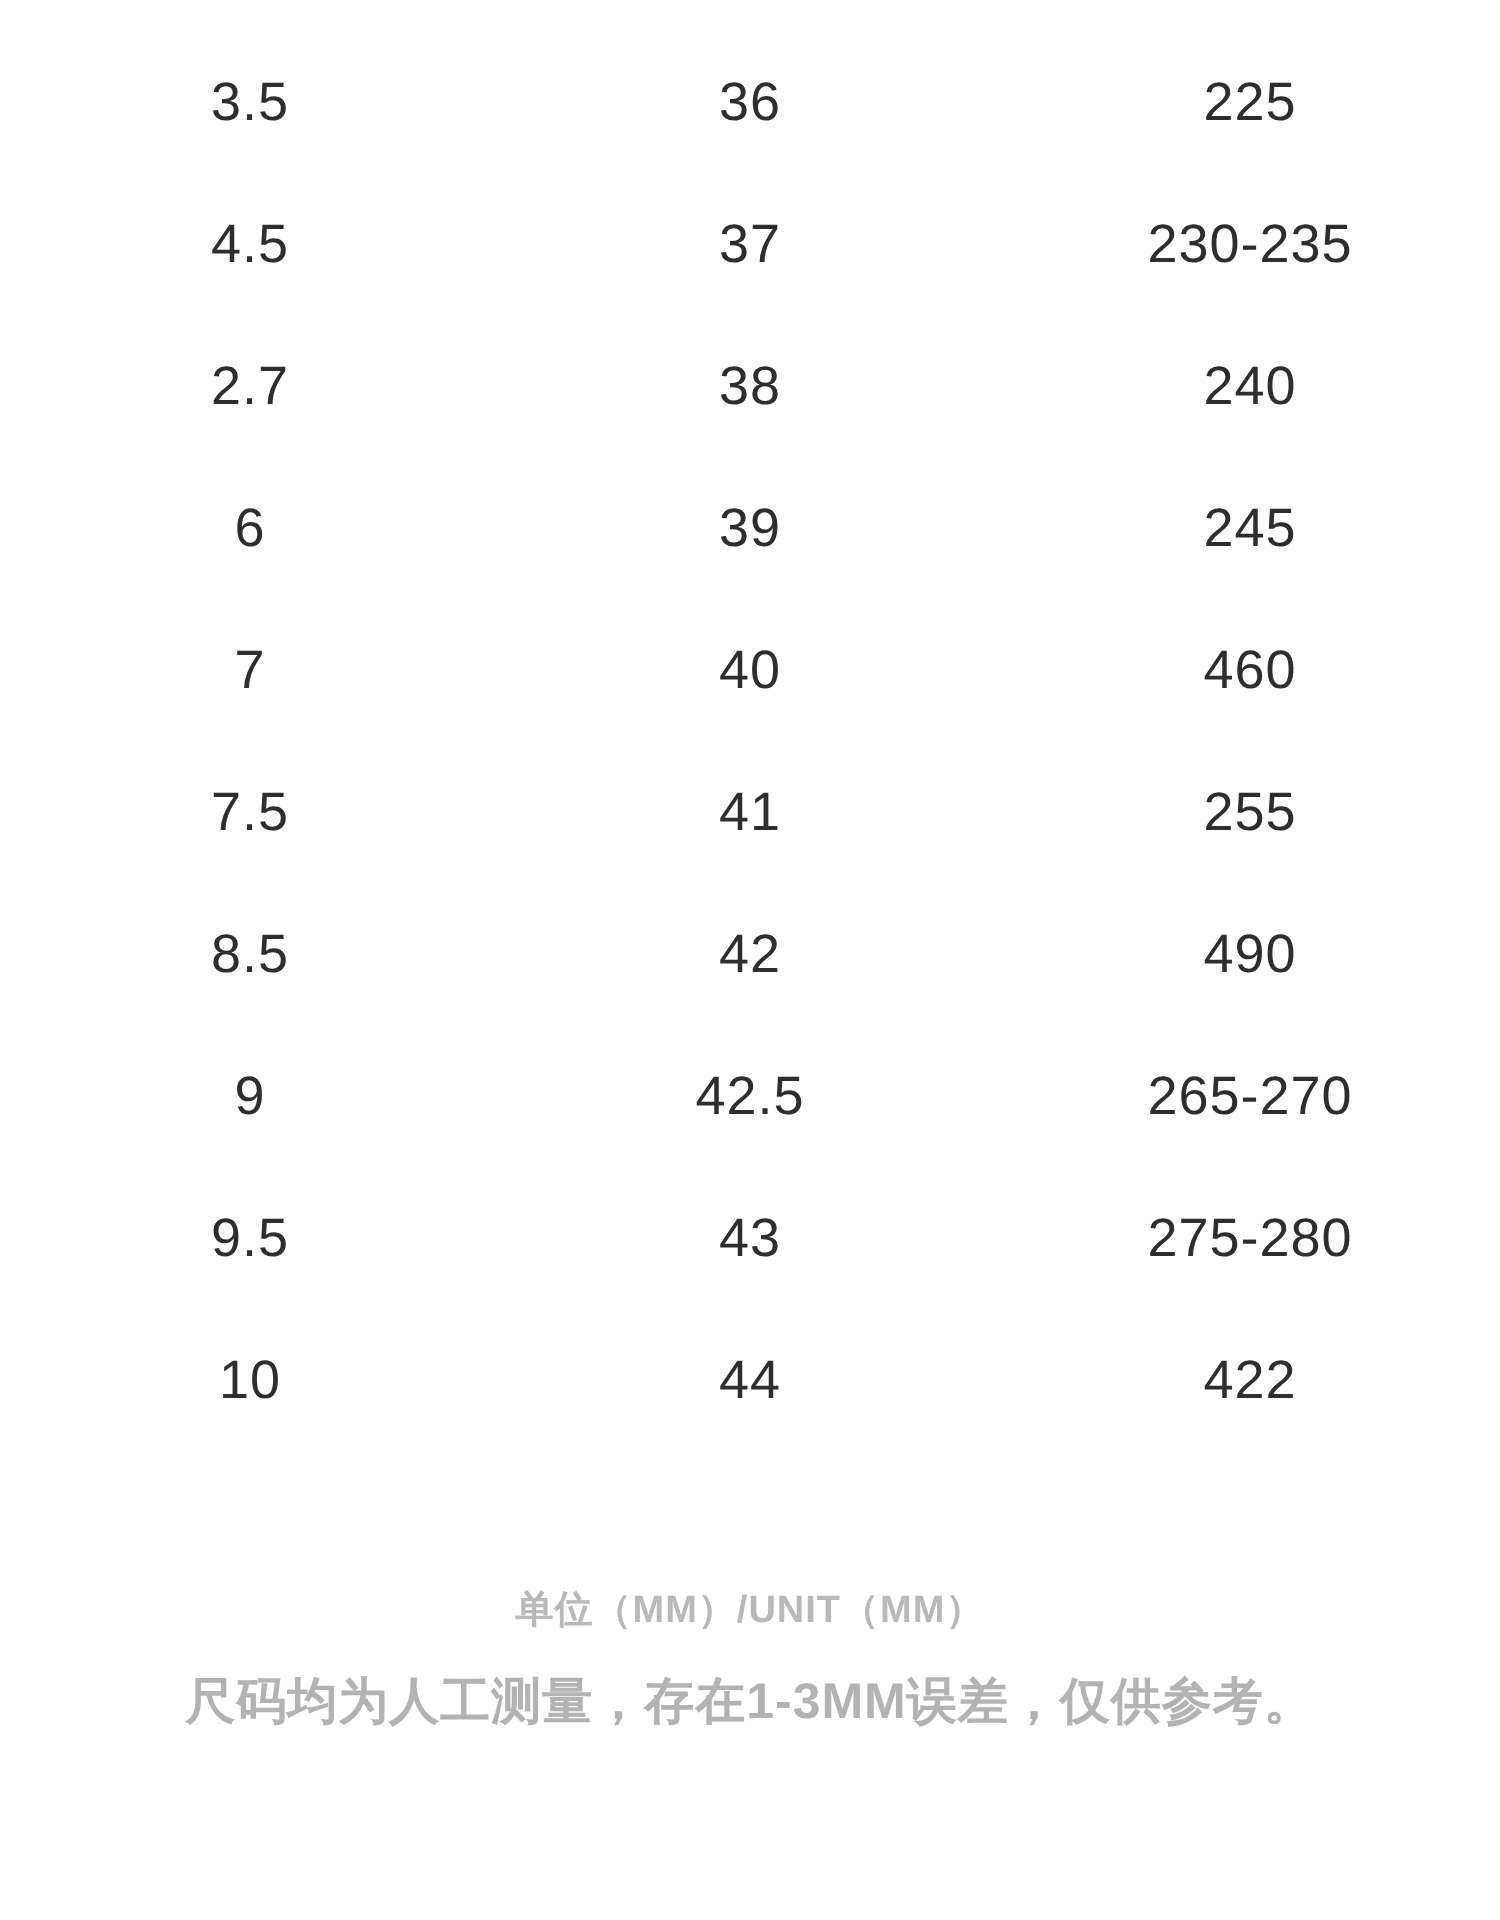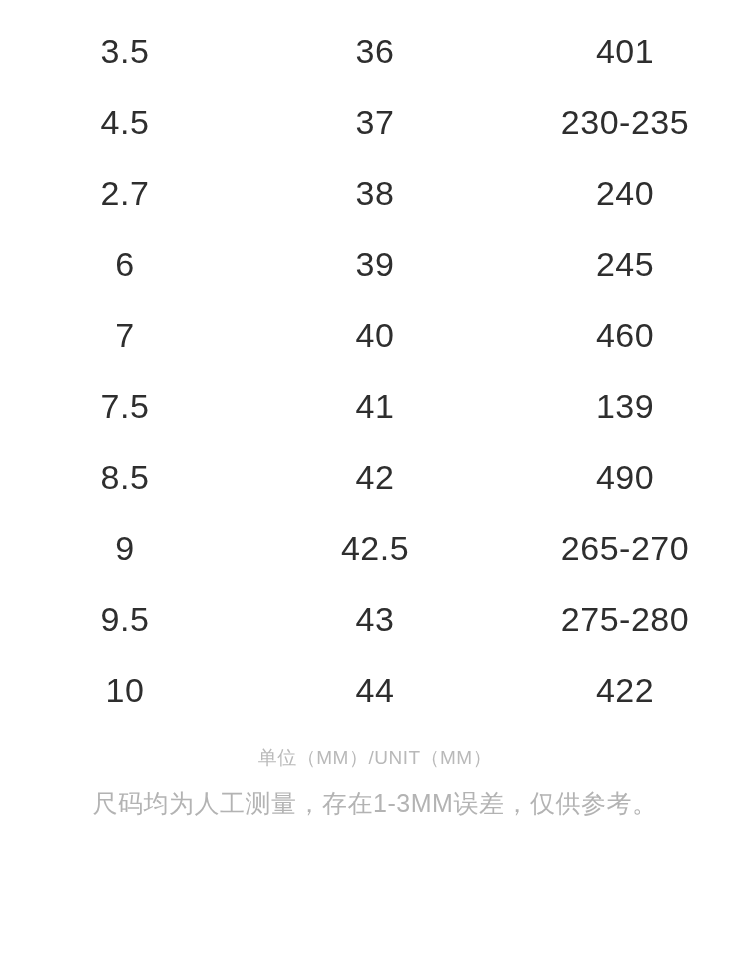--- a/index.html
+++ b/index.html
@@ -22,38 +22,39 @@
   }
   .size-table {
     width: 100%;
     border-collapse: collapse;
     table-layout: fixed;
     margin-top: 16px;
   }
   .size-table td {
     text-align: center;
     vertical-align: middle;
-    font-size: 34px;
+    font-size: 27px;
     line-height: 1.1;
     color: #2e2e2e;
     height: 71px;
     padding: 0;
     font-weight: 400;
     letter-spacing: 0.5px;
   }
   .col-us { width: 33.33%; }
   .col-eu { width: 33.33%; }
   .col-mm { width: 33.33%; }
 
   .footer-notes {
     position: absolute;
     left: 0;
     right: 0;
-    top: 729px;
+    top: 776px;
     text-align: center;
+    font-weight: bold;
   }
   .note-unit {
     font-size: 19px;
     color: #b9b9b9;
     letter-spacing: 0.5px;
     margin-bottom: 16px;
   }
   .note-disclaimer {
     font-size: 25px;
     color: #b3b3b3;
@@ -63,21 +64,21 @@
 </head>
 <body>
 
 <div class="page">
 
   <table class="size-table">
     <tbody>
       <tr>
         <td class="col-us">3.5</td>
         <td class="col-eu">36</td>
-        <td class="col-mm">401</td>
+        <td class="col-mm">225</td>
       </tr>
       <tr>
         <td class="col-us">4.5</td>
         <td class="col-eu">37</td>
         <td class="col-mm">230-235</td>
       </tr>
       <tr>
         <td class="col-us">2.7</td>
         <td class="col-eu">38</td>
         <td class="col-mm">240</td>
@@ -88,21 +89,21 @@
         <td class="col-mm">245</td>
       </tr>
       <tr>
         <td class="col-us">7</td>
         <td class="col-eu">40</td>
         <td class="col-mm">460</td>
       </tr>
       <tr>
         <td class="col-us">7.5</td>
         <td class="col-eu">41</td>
-        <td class="col-mm">139</td>
+        <td class="col-mm">255</td>
       </tr>
       <tr>
         <td class="col-us">8.5</td>
         <td class="col-eu">42</td>
         <td class="col-mm">490</td>
       </tr>
       <tr>
         <td class="col-us">9</td>
         <td class="col-eu">42.5</td>
         <td class="col-mm">265-270</td>

